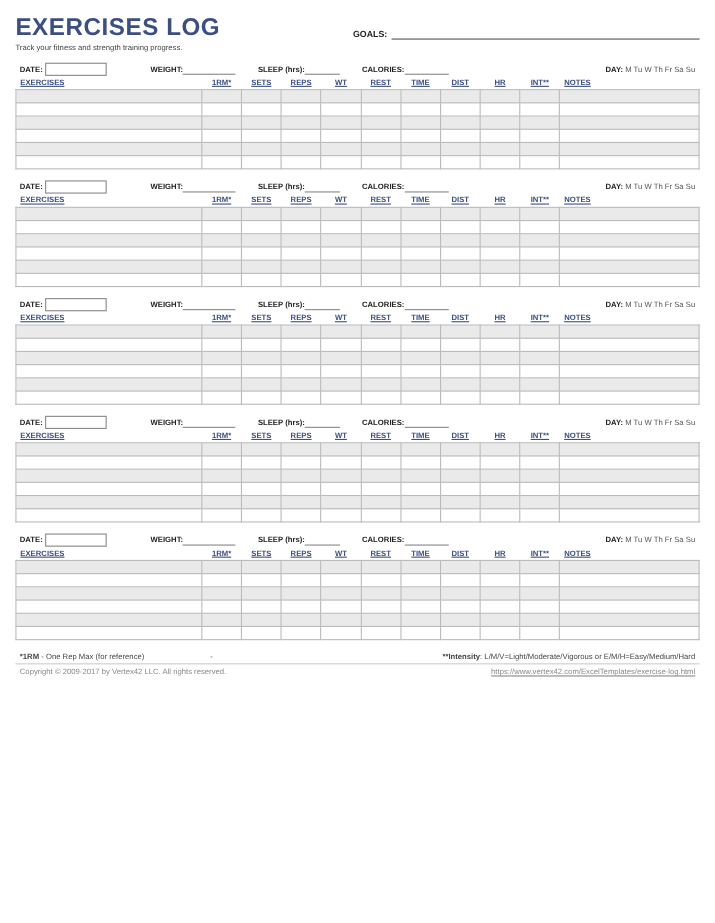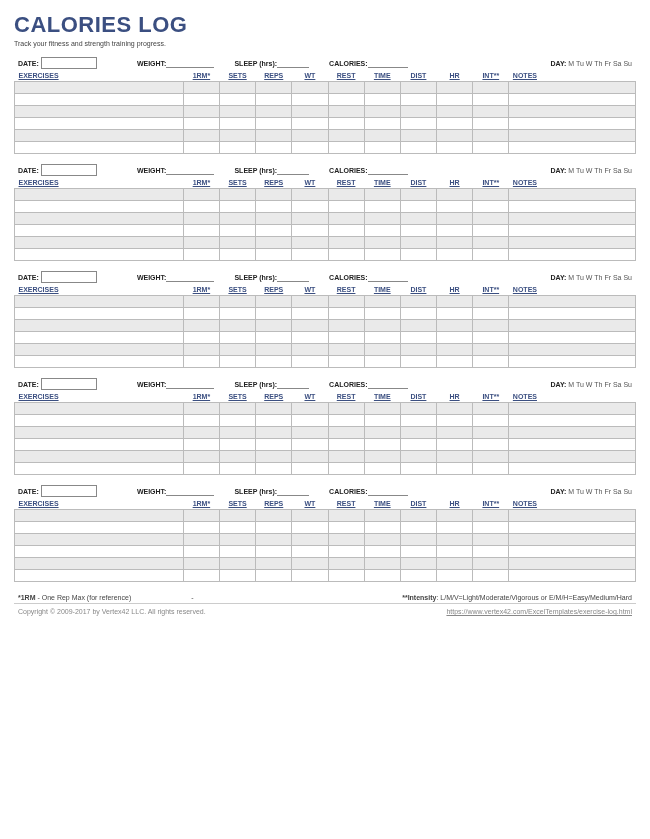--- a/index.html
+++ b/index.html
@@ -32,21 +32,25 @@
 .footnotes .fn1{flex:0 0 auto}
 .footnotes .fn2{margin-left:auto;flex:0 0 auto}
 .footnotes b{font-weight:bold}
 .copyright{font-size:7px;color:#888;display:flex;justify-content:space-between;padding:4px 4px 0 4px}
 .copyright a{color:#888;text-decoration:underline}
 </style>
 </head>
 <body>
 
 <div class="header">
-  <div class="title">CALORIES LOG</div>
+  <div class="title">EXERCISES LOG</div>
+  <div class="goals-wrap">
+    <span class="goals-label">GOALS:</span>
+    <span class="goals-line"></span>
+  </div>
 </div>
 <div class="subtitle">Track your fitness and strength training progress.</div>
 
 <div id="blocks-container">
     <div class="block">
       <div class="block-top">
         <span class="date-label">DATE:</span>
         <span class="date-box"></span>
         <span style="width:36px"></span>
         <span class="top-label">WEIGHT:</span>

